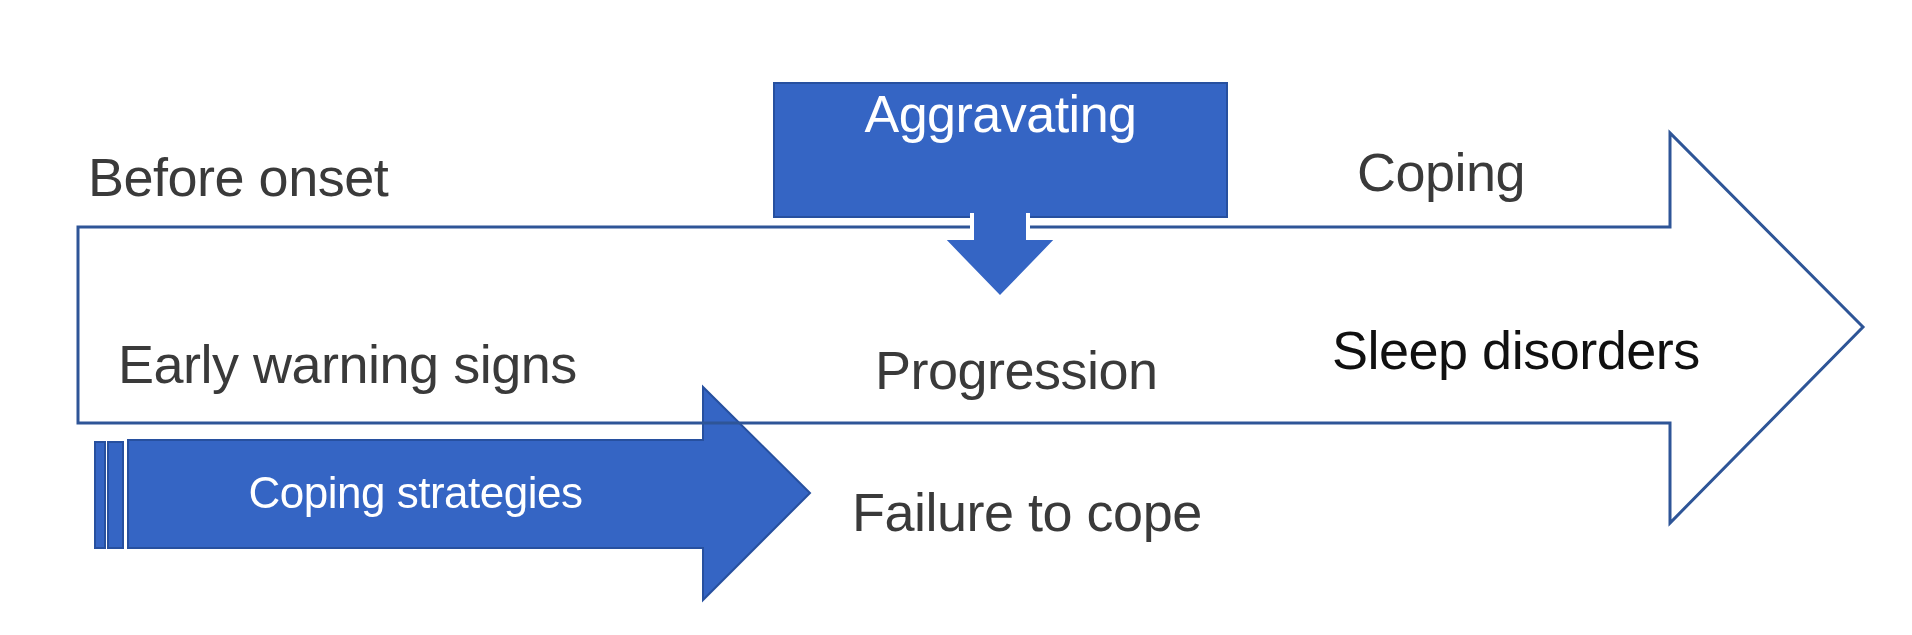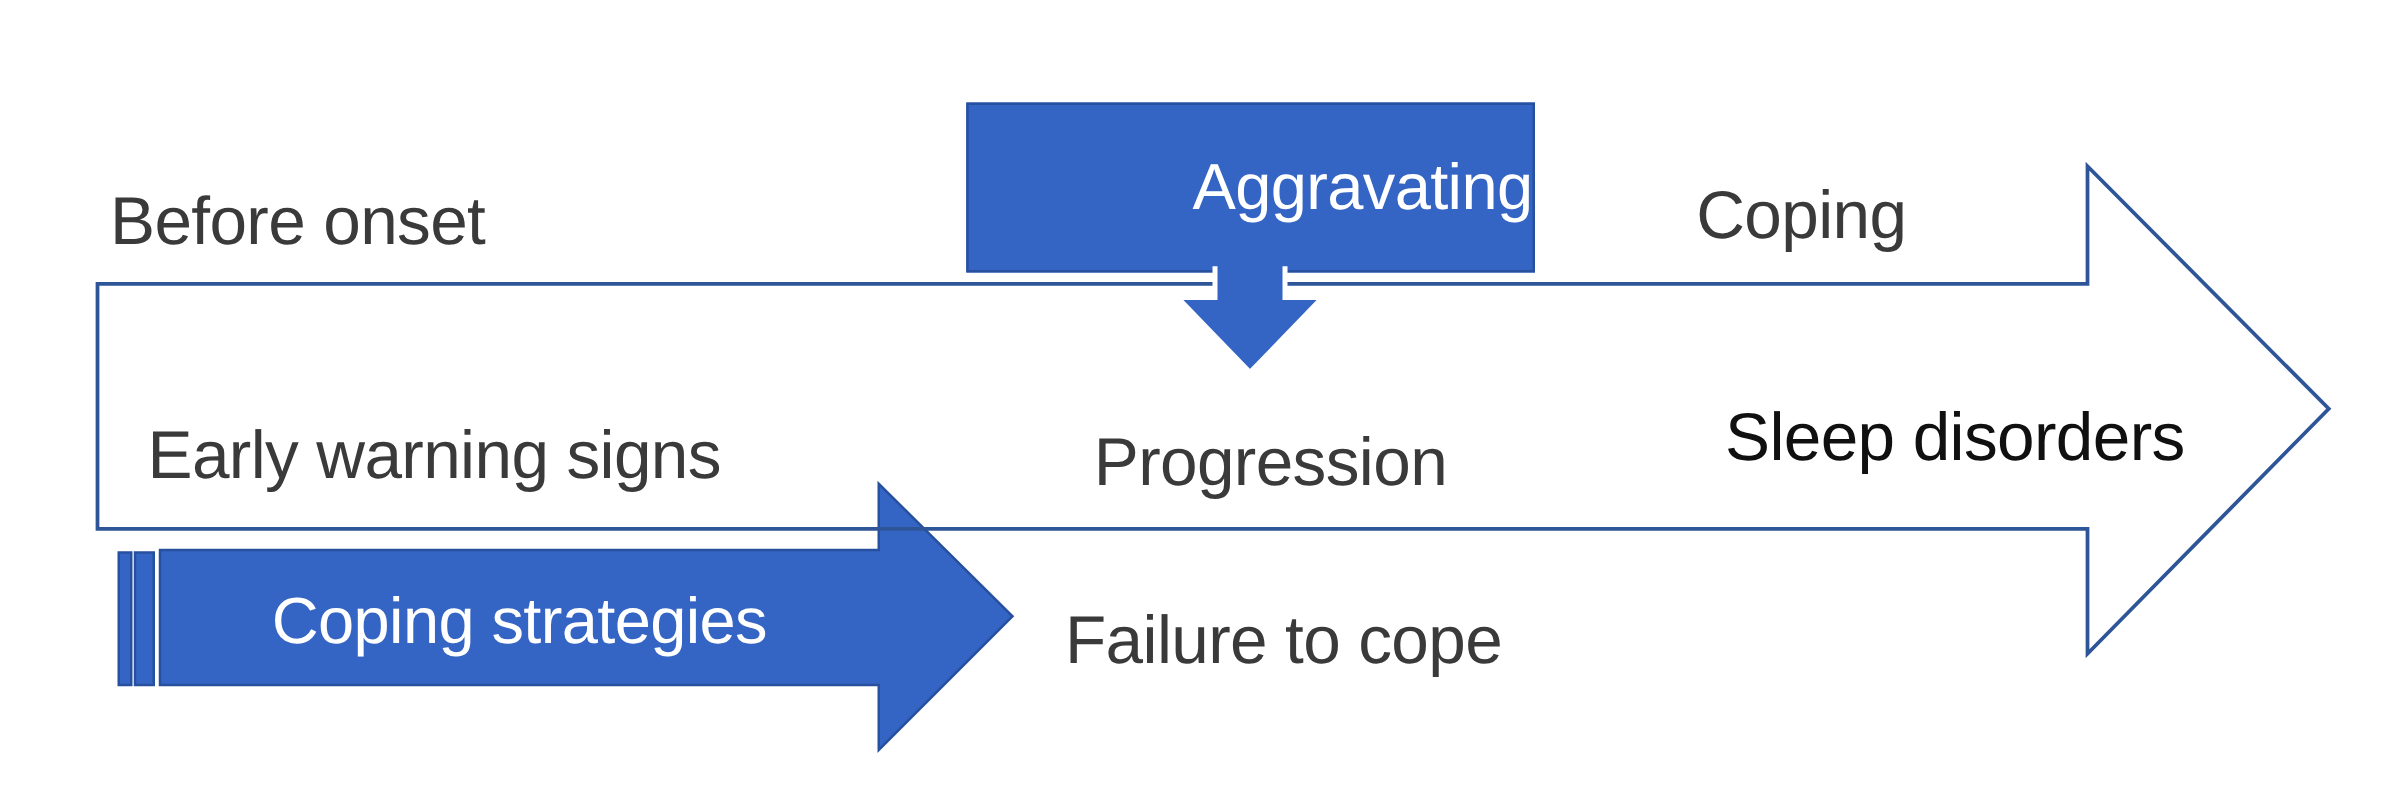--- a/index.html
+++ b/index.html
@@ -20,27 +20,27 @@
   .label{
     position:absolute;font-size:54px;line-height:1;color:var(--text-dark);
     white-space:nowrap;letter-spacing:-0.5px;
   }
   .label.black{color:var(--text-black);}
   .label.white{color:var(--text-white);}
   .agg-box{
     position:absolute;left:773px;top:82px;width:455px;height:136px;
     background:var(--fill-blue);border:2.5px solid var(--stroke-dark);
     box-sizing:border-box;
-    display:flex;flex-direction:column;align-items:flex-end;justify-content:center;
+    display:flex;align-items:flex-start;justify-content:center;
     color:var(--text-white);font-size:52px;line-height:61px;letter-spacing:-0.5px;
     text-align:center;
   }
   .coping-label{
     position:absolute;left:128px;top:471px;width:575px;text-align:center;
-    font-size:52px;
+    font-size:44px;
   }
 </style>
 </head>
 <body>
 
 <div class="stage">
 
   <svg class="layer" viewBox="0 0 1912 635" aria-hidden="true">
 
     <polygon points="78,227 1670,227 1670,133 1863,327 1670,523 1670,423 78,423" fill="#ffffff" stroke="none"></polygon>
@@ -63,19 +63,19 @@
   </svg>
 
   <div class="label" style="left:88px;top:150px;">Before onset</div>
 
   <div class="label" style="left:1357px;top:145px;">Coping</div>
 
   <div class="label" style="left:118px;top:306px;margin-top:31px;">Early warning signs</div>
 
   <div class="label" style="left:875px;top:343px;">Progression</div>
 
-  <div class="label black" style="left:1332px;top:323px;margin-left:48px;">Sleep disorders</div>
+  <div class="label black" style="left:1332px;top:323px;">Sleep disorders</div>
 
   <div class="label" style="left:852px;top:485px;">Failure to cope</div>
 
   <div class="label white coping-label">Coping strategies</div>
 
 </div>
 
 </body></html>

